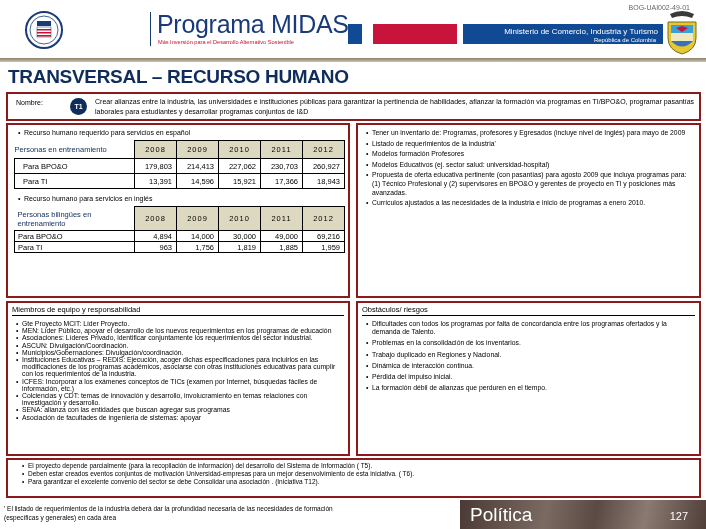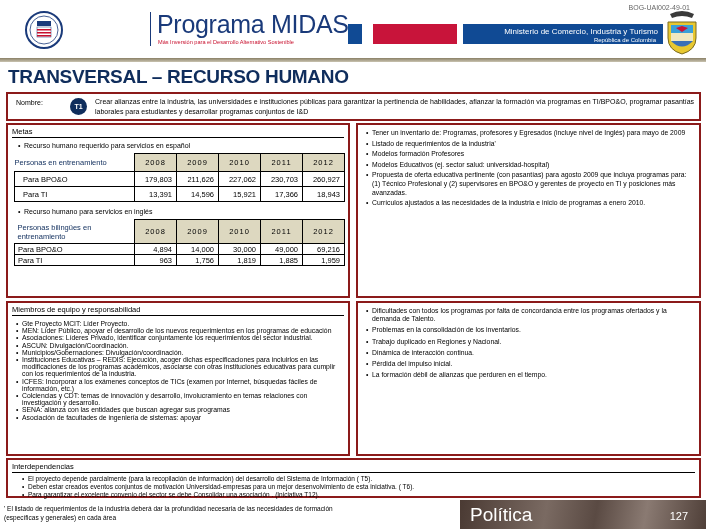--- a/index.html
+++ b/index.html
@@ -110,36 +110,35 @@
 
 <div class="page-title">TRANSVERSAL – RECURSO HUMANO</div>
 
 <div class="box nombre-box">
   <div class="nombre-label">Nombre:</div>
   <div class="t1-badge">T1</div>
   <div class="nombre-text">Crear alianzas entre la industria, las universidades e instituciones públicas para garantizar la pertinencia de habilidades, afianzar la formación vía programas en TI/BPO&amp;O, programar pasantías laborales para estudiantes y desarrollar programas conjuntos de I&amp;D</div>
 </div>
 
 <div class="box metas-box">
-  <div class="box-title">Metas</div>
   <div class="bullet-line metas-bullet">Recurso humano requerido para servicios en español</div>
   <table class="goal-table t1">
     <tbody>
         <tr>
       <th class="empty">Personas en entrenamiento</th>
       <th>2008</th>
       <th>2009</th>
       <th>2010</th>
       <th>2011</th>
       <th>2012</th>
     </tr>
     <tr>
       <td class="lbl">Para BPO&amp;O</td>
       <td>179,803</td>
-      <td>211,626</td>
+      <td>214,413</td>
       <td>227,062</td>
       <td>230,703</td>
       <td>260,927</td>
     </tr>
     <tr>
       <td class="lbl">Para TI</td>
       <td>13,391</td>
       <td>14,596</td>
       <td>15,921</td>
       <td>17,366</td>
@@ -199,32 +198,32 @@
     <div class="bullet-line">Municipios/Gobernaciones: Divulgación/coordinación.</div>
     <div class="bullet-line">Instituciones Educativas – REDIS: Ejecución, acoger dichas especificaciones para incluirlos en las modificaciones de los programas académicos, asociarse con otras instituciones educativas para cumplir con los requerimientos de la industria.</div>
     <div class="bullet-line">ICFES: Incorporar a los exámenes conceptos de TICs (examen por Internet, búsquedas fáciles de información, etc.)</div>
     <div class="bullet-line">Colciencias y CDT: temas de innovación y desarrollo, involucramiento en temas relaciones con investigación y desarrollo.</div>
     <div class="bullet-line">SENA: alianza con las entidades que buscan agregar sus programas</div>
     <div class="bullet-line">Asociación de facultades de ingeniería de sistemas: apoyar</div>
   </div>
 </div>
 
 <div class="box obstaculos-box">
+  <div class="box-title">Obstáculos/ riesgos</div>
   <div class="obs-list">
     <div class="bullet-line">Dificultades con todos los programas por falta de concordancia entre los programas ofertados y la demanda de Talento.</div>
     <div class="bullet-line">Problemas en la consolidación de los inventarios.</div>
     <div class="bullet-line">Trabajo duplicado en Regiones y Nacional.</div>
     <div class="bullet-line">Dinámica de interacción continua.</div>
     <div class="bullet-line">Pérdida del impulso inicial.</div>
     <div class="bullet-line">La formación débil de alianzas que perduren en el tiempo.</div>
   </div>
 </div>
 
 <div class="box interdep-box">
-  <div class="box-title">Interdependencias</div>
   <div class="int-list" style="margin-top:2px;">
     <div class="bullet-line">El proyecto depende parcialmente (para la recopilación de información) del desarrollo del Sistema de Información ( T5).</div>
     <div class="bullet-line">Deben estar creados eventos conjuntos de motivación Universidad-empresas para un mejor desenvolvimiento de esta iniciativa. ( T6).</div>
     <div class="bullet-line">Para garantizar el excelente convenio del sector se debe Consolidar una asociación . (Iniciativa T12).</div>
   </div>
 </div>
 
 <div class="footnote">' El listado de requerimientos de la industria deberá dar la profundidad necesaria de las necesidades de formación (específicas y generales) en cada área</div>
 <div class="componente">Componente</div>
 <div class="politica-band">

